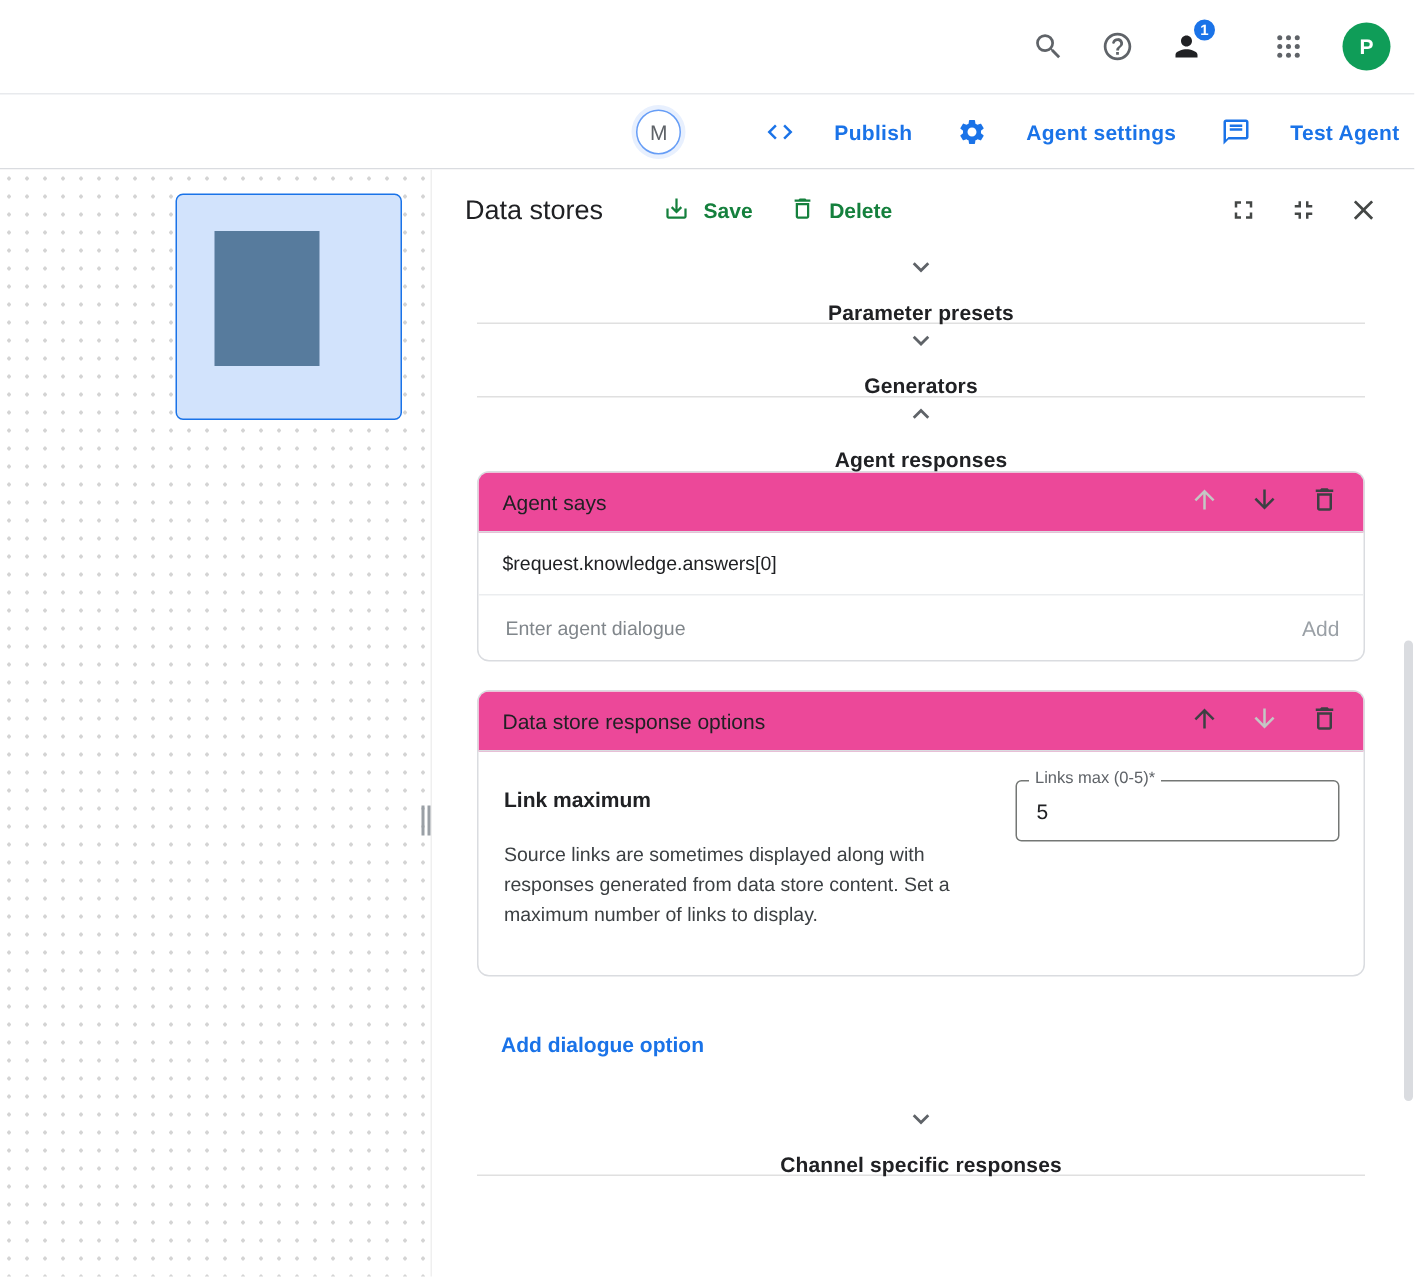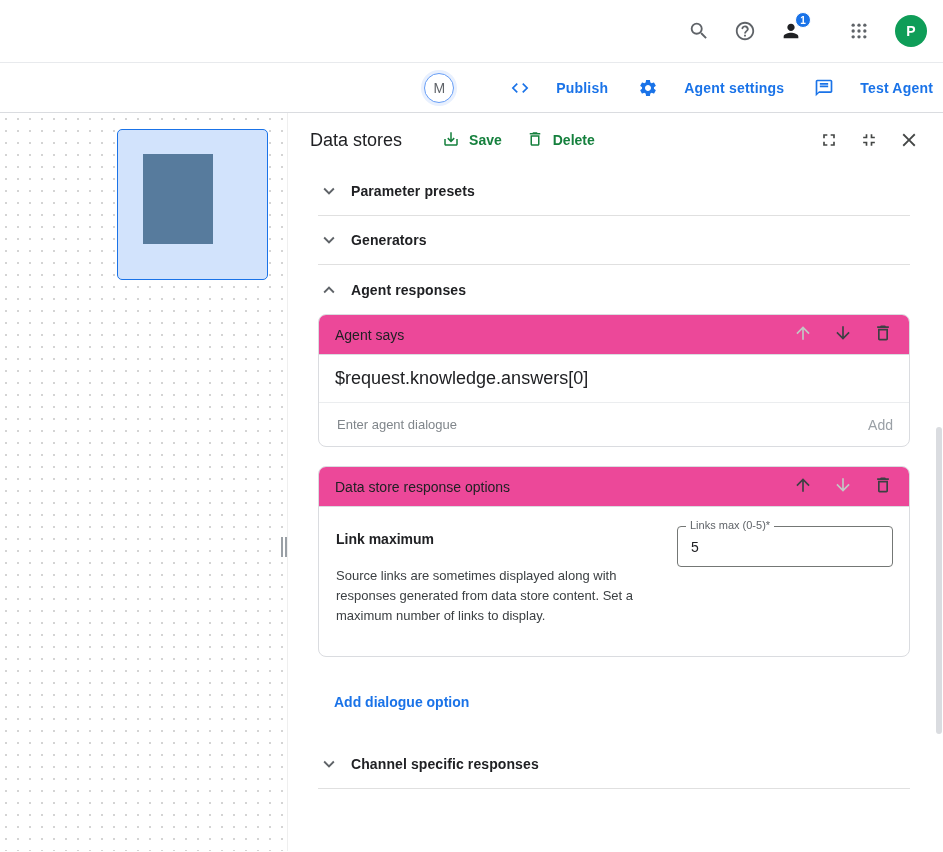--- a/index.html
+++ b/index.html
@@ -91,21 +91,21 @@
     color: #15803d; font-size: 14px; font-weight: 700;
     padding: 8px 12px; border-radius: 4px;
   }
   .hdr-right { margin-left: auto; display: flex; align-items: center; }
   .hdr-right .icon-btn { color: #444746; }
 
   .panel-body { flex: 1; padding: 0 33px 0 30px; overflow: hidden; }
 
   .section-row {
     display: flex; align-items: center; gap: 11px; height: 49px;
-    border-bottom: 1px solid #e0e0e0; cursor: pointer;
+    border-bottom: 1px solid #e0e0e0; cursor: pointer; flex-direction: column;
   }
   .section-row.expanded { border-bottom: none; }
   .section-row .chev { color: #5f6368; display: inline-flex; }
   .section-label { font-size: 14px; font-weight: 700; color: #202124; letter-spacing: .1px; }
 
   .description {
     font-size: 13px; line-height: 20px; color: #3c4043;
     margin: 13px 0 20px 0; max-width: 578px;
   }
   .link { color: #1a73e8; text-decoration: none; font-weight: 400; }
@@ -119,21 +119,21 @@
     padding: 0 6px 0 16px; border-bottom: 1px solid #dadce0;
   }
   .card-title { flex: 1; font-size: 14px; color: #202124; }
   .mini-btn {
     width: 40px; height: 34px; display: flex; align-items: center; justify-content: center;
     color: #3c4043;
   }
   .mini-btn.disabled { color: #c4c7c5; cursor: default; }
 
   .card-value-row {
-    padding: 13px 16px; font-size: 18px; color: #202124;
+    padding: 13px 16px; font-size: 13px; color: #202124;
     border-bottom: 1px solid #ebedef;
   }
   .input-row { display: flex; align-items: center; height: 43px; padding: 0 16px; }
   .input-row input {
     flex: 1; border: none; outline: none; font-size: 13px; color: #a16207;
     font-family: inherit; background: transparent;
   }
   .input-row input::placeholder { color: #80868b; }
   .add-btn { color: #9aa0a6; font-size: 14px; margin-left: 12px; cursor: default; }
 

